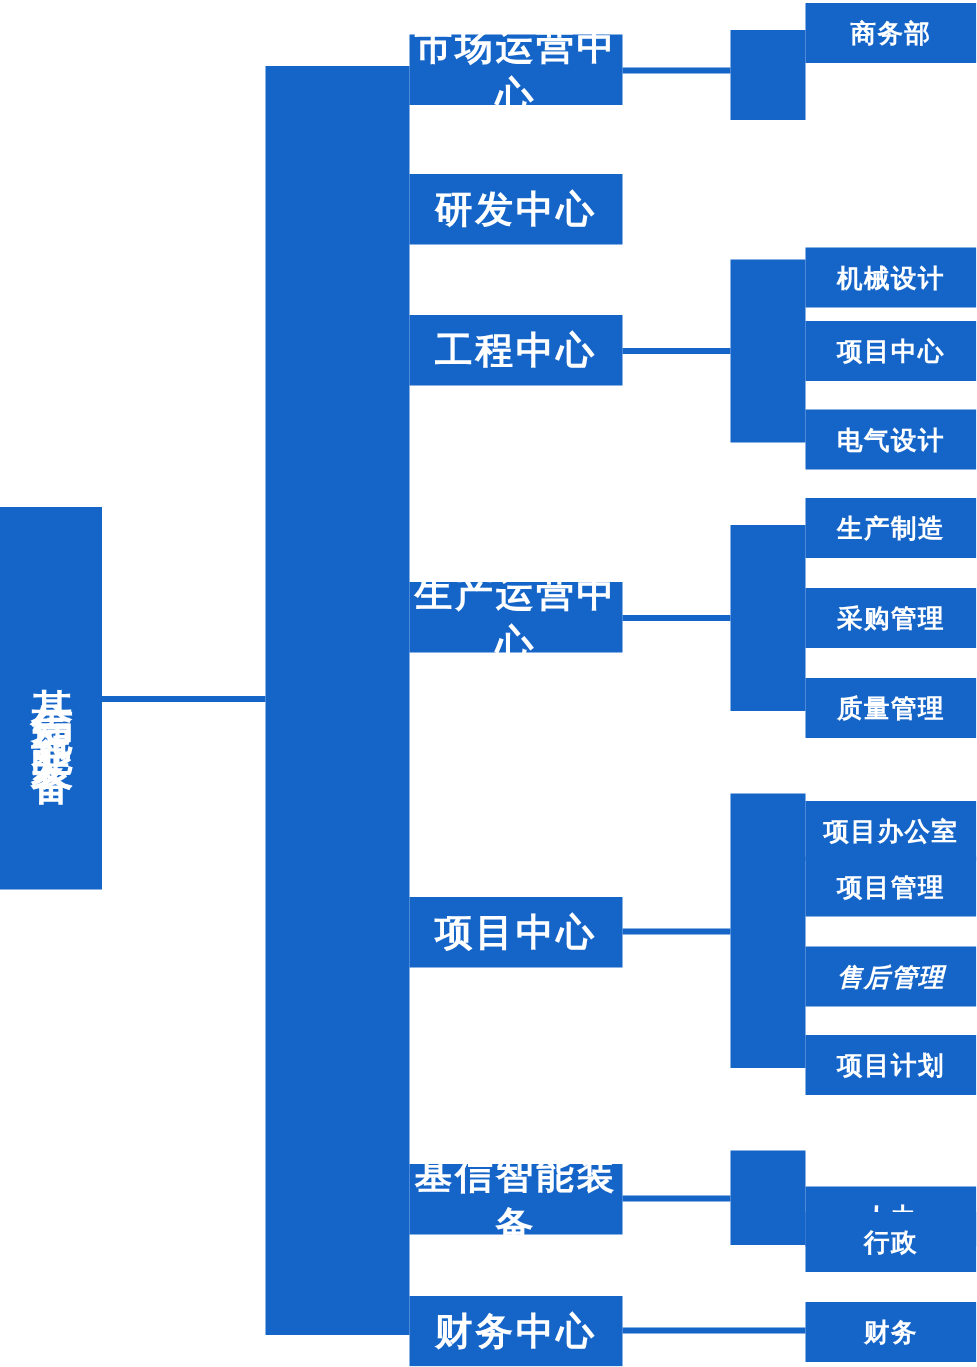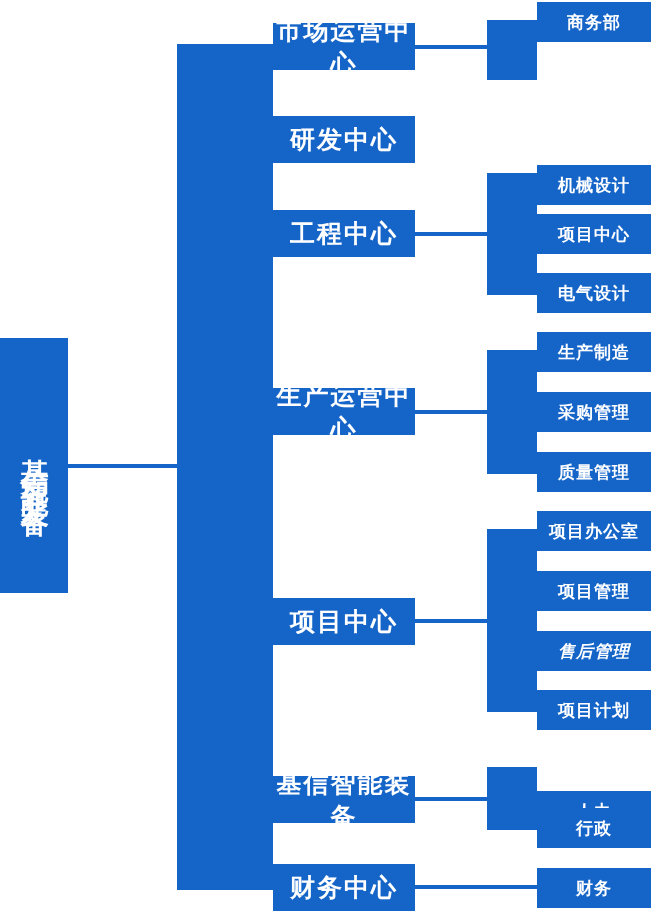--- a/index.html
+++ b/index.html
@@ -50,21 +50,21 @@
   <div class="box dept" style="top:388px;">生产运营中心</div>
   <div class="line hline" style="left:415px;top:410px;width:72px;"></div>
   <div class="line vbar" style="top:350px;height:124px;"></div>
   <div class="box sub" style="top:332px;">生产制造</div>
   <div class="box sub" style="top:392px;">采购管理</div>
   <div class="box sub" style="top:452px;">质量管理</div>
 
   <div class="box dept" style="top:598px;">项目中心</div>
   <div class="line hline" style="left:415px;top:619px;width:72px;"></div>
   <div class="line vbar" style="top:529px;height:183px;"></div>
-  <div class="box sub" style="top:511px;">项目办公室</div>
+  <div class="box sub" style="top:534px;">项目办公室</div>
   <div class="box sub" style="top:571px;">项目管理</div>
   <div class="box sub" style="top:631px;font-style:italic;">售后管理</div>
   <div class="box sub" style="top:690px;">项目计划</div>
 
   <div class="box dept" style="top:776px;">基信智能装备</div>
   <div class="line hline" style="left:415px;top:797px;width:72px;"></div>
   <div class="line vbar" style="top:767px;height:63px;"></div>
   <div class="box sub" style="top:791px;">人力</div>
   <div class="box sub" style="top:808px;">行政</div>
 

